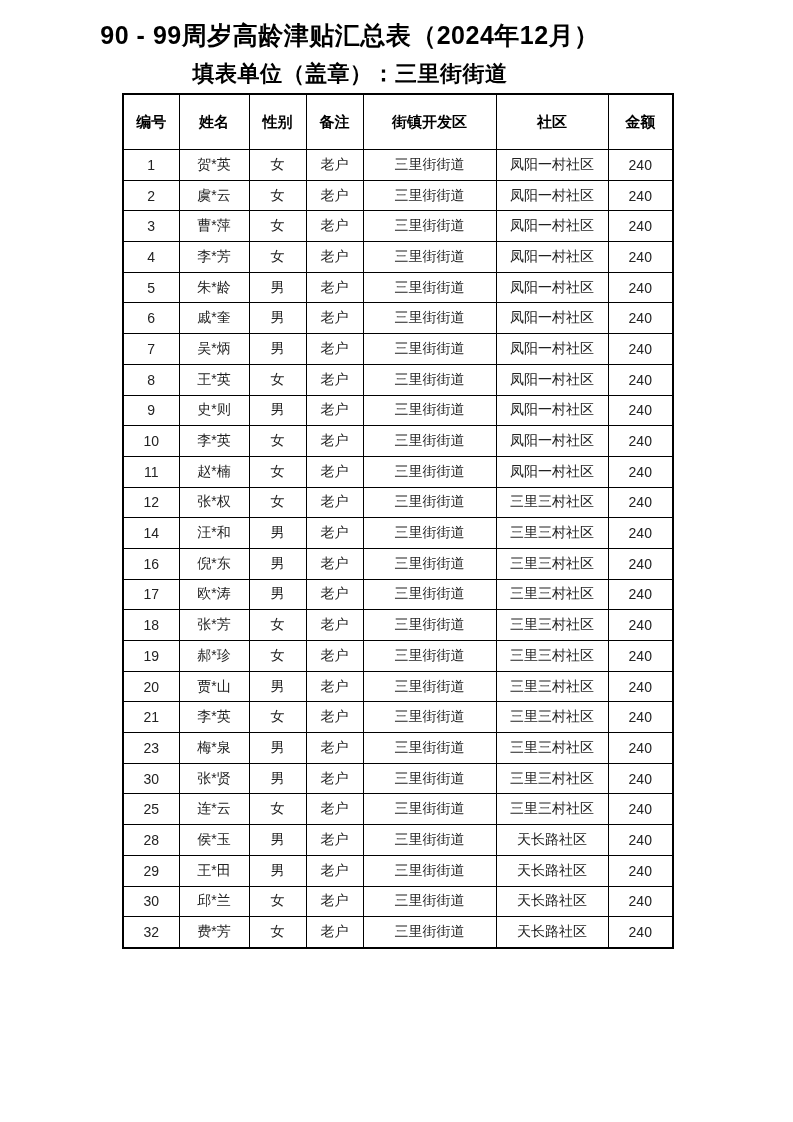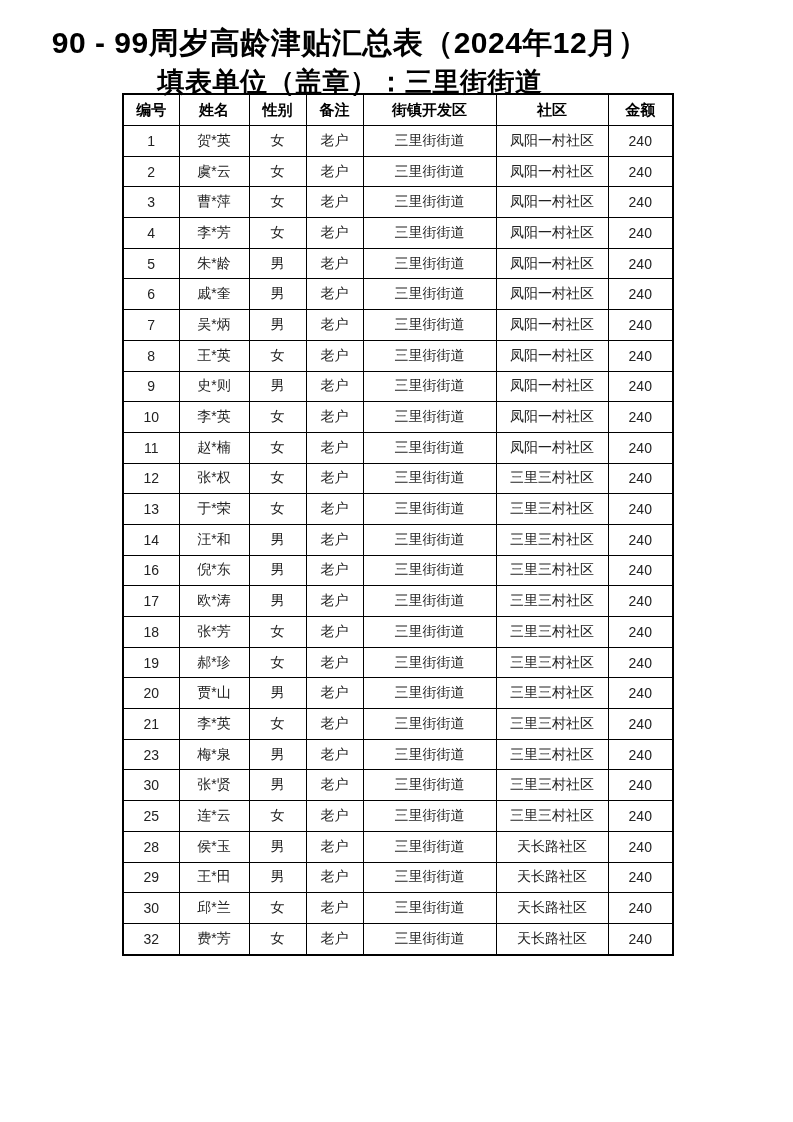--- a/index.html
+++ b/index.html
@@ -17,28 +17,28 @@
     overflow: hidden;
   }
   .heading-block {
     position: absolute;
     top: 20px;
     left: 0;
     width: 700px;
     text-align: center;
   }
   .doc-title {
-    font-size: 30px;
+    font-size: 25px;
     font-weight: 800;
     letter-spacing: 0.5px;
-    margin: 8px;
+    margin: 0;
     line-height: 30px;
   }
   .doc-subtitle {
-    font-size: 27px;
+    font-size: 22px;
     font-weight: 800;
     letter-spacing: 0.5px;
     margin: 10px 0 0 0;
     line-height: 28px;
   }
   table.subsidy {
     position: absolute;
     left: 122px;
     top: 93px;
     width: 550px;
@@ -46,21 +46,21 @@
     table-layout: fixed;
     border: 2px solid #000;
   }
   table.subsidy th {
     border: 1.5px solid #000;
     height: 30px;
     font-size: 15px;
     font-weight: 700;
     text-align: center;
     vertical-align: middle;
-    padding: 0;
+    padding: 12px;
     color: #000;
   }
   table.subsidy td {
     border: 1.5px solid #000;
     height: 29.7px;
     font-size: 14px;
     font-weight: 400;
     text-align: center;
     vertical-align: middle;
     padding: 0;
@@ -210,29 +210,20 @@
         <tr>
           <td>12</td>
           <td>张*权</td>
           <td>女</td>
           <td>老户</td>
           <td>三里街街道</td>
           <td>三里三村社区</td>
           <td>240</td>
         </tr>
         <tr>
-          <td>13</td>
-          <td>于*荣</td>
-          <td>女</td>
-          <td>老户</td>
-          <td>三里街街道</td>
-          <td>三里三村社区</td>
-          <td>240</td>
-        </tr>
-        <tr>
           <td>14</td>
           <td>汪*和</td>
           <td>男</td>
           <td>老户</td>
           <td>三里街街道</td>
           <td>三里三村社区</td>
           <td>240</td>
         </tr>
         <tr>
           <td>16</td>

